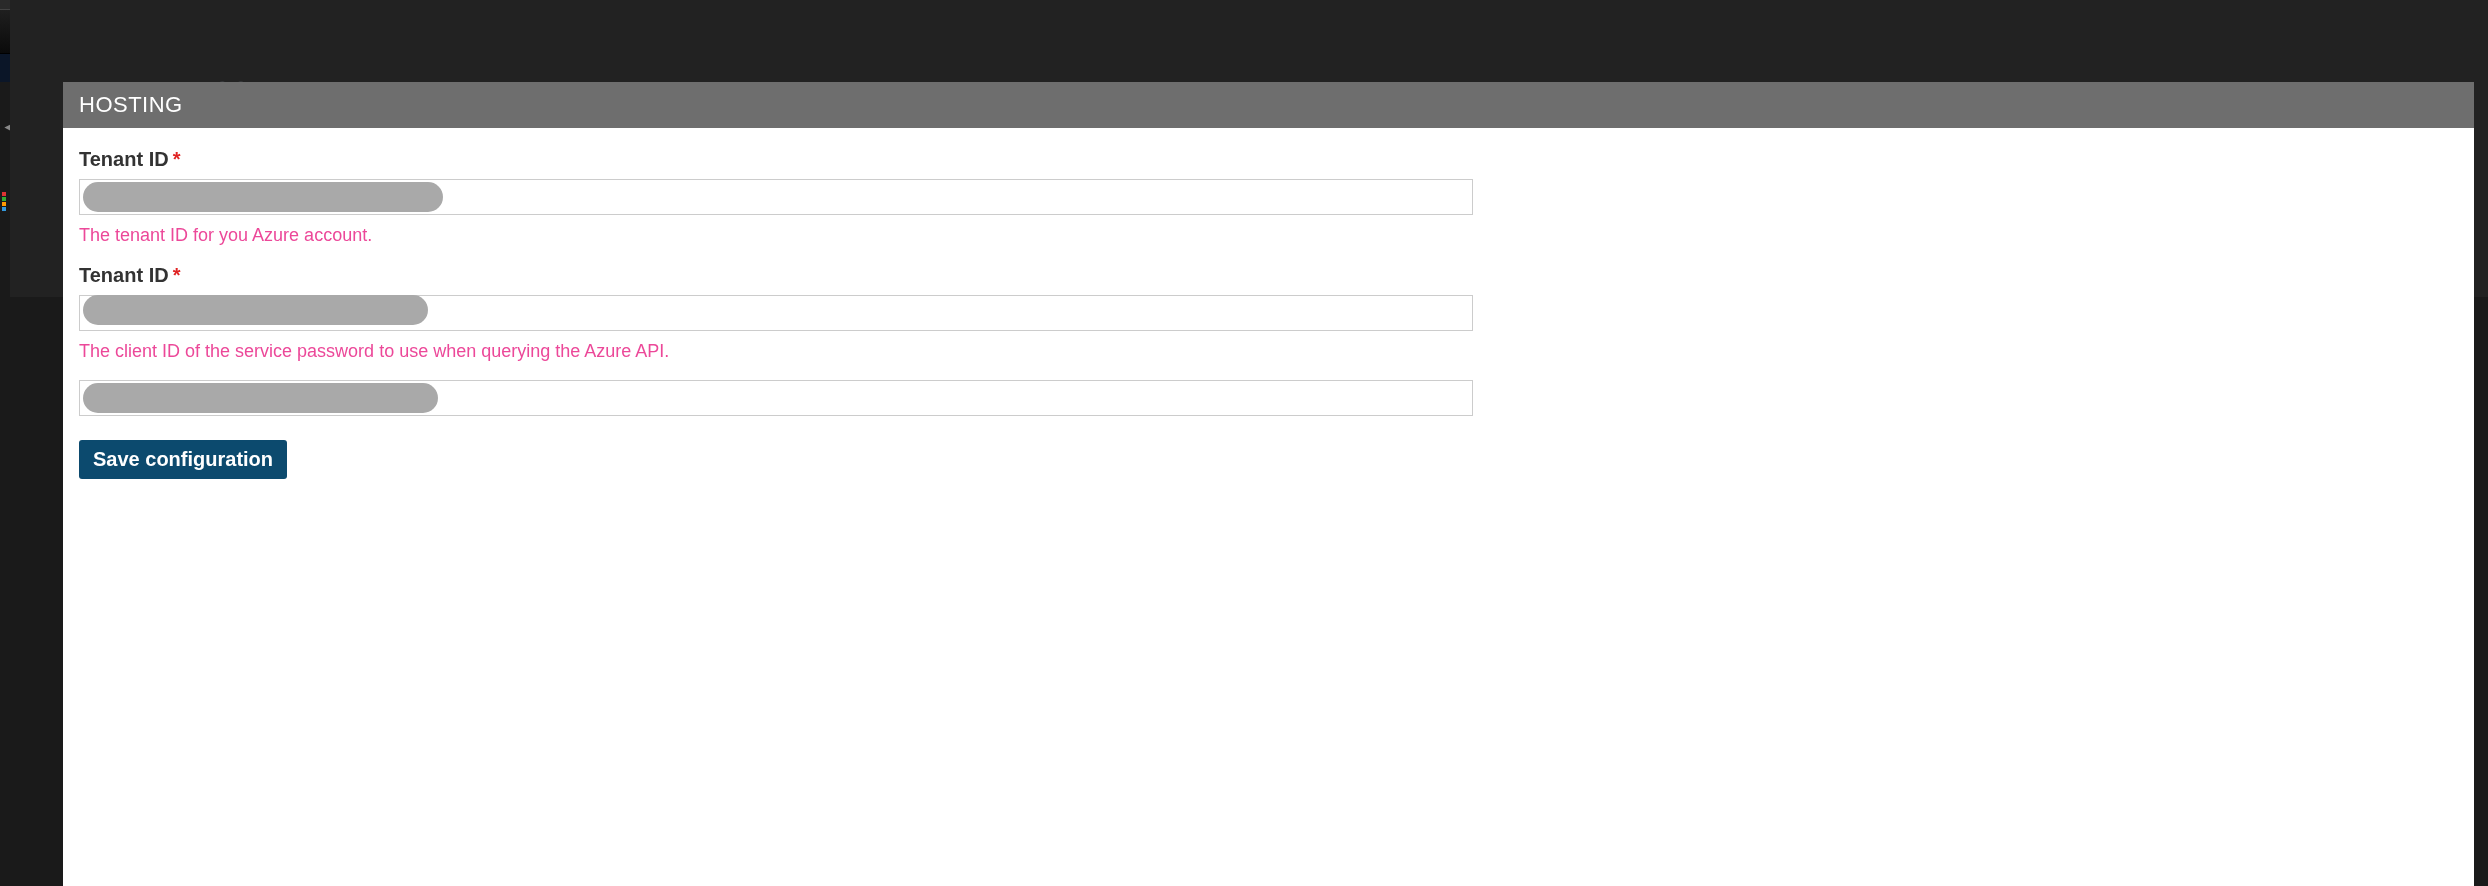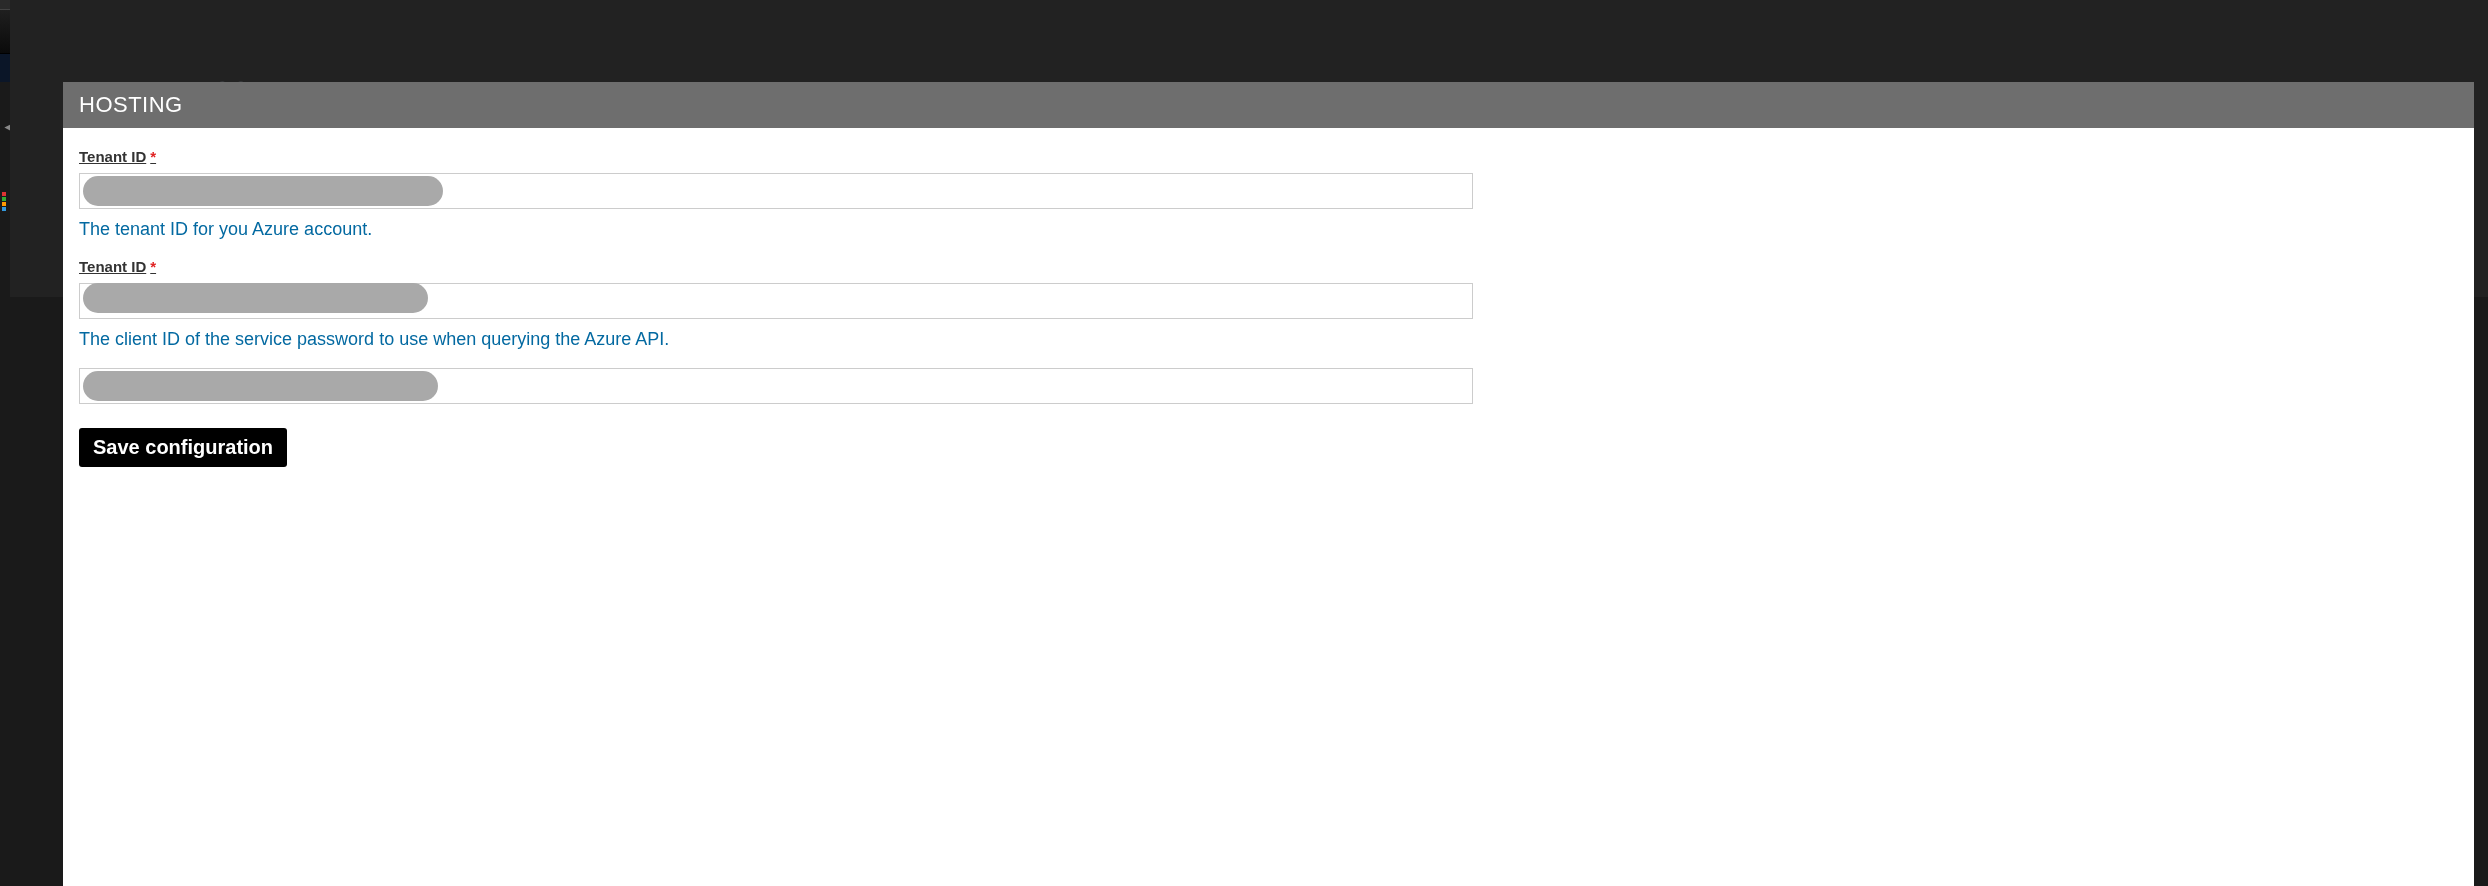--- a/index.html
+++ b/index.html
@@ -114,26 +114,25 @@
       letter-spacing: 0.5px;
     }
     .modal-body {
       flex: 1;
       padding: 20px 16px 16px 16px;
       background: #fff;
       overflow: auto;
     }
     .form-row { margin-bottom: 18px; }
     .form-label {
-      font-size: 15px;
+      font-size: 20px;
       font-weight: bold;
       color: #333;
       margin-bottom: 8px;
       display: block;
-      text-decoration: underline;
     }
     .required { color: #e02424; padding-left: 4px; }
     .text-input {
       width: 1394px;
       max-width: calc(100% - 4px);
       height: 36px;
       border: 1px solid #ccc;
       padding: 4px 8px;
       font-size: 16px;
       color: #333;
@@ -149,26 +148,26 @@
       height: 30px;
       background: #a9a9a9;
       border-radius: 15px;
       pointer-events: none;
     }
     .redact-1 { width: 360px; }
     .redact-2 { width: 345px; top: 42%; }
     .redact-3 { width: 355px; }
     .help-text {
       font-size: 18px;
-      color: #0369a1;
+      color: #ec4899;
       margin-top: 10px;
     }
     .save-btn {
       display: inline-block;
-      background: #000000;
+      background: #0c4a6e;
       color: #fff;
       font-size: 20px;
       font-weight: bold;
       padding: 8px 14px;
       border: none;
       border-radius: 3px;
       cursor: pointer;
       margin-top: 6px;
     }
   </style>

